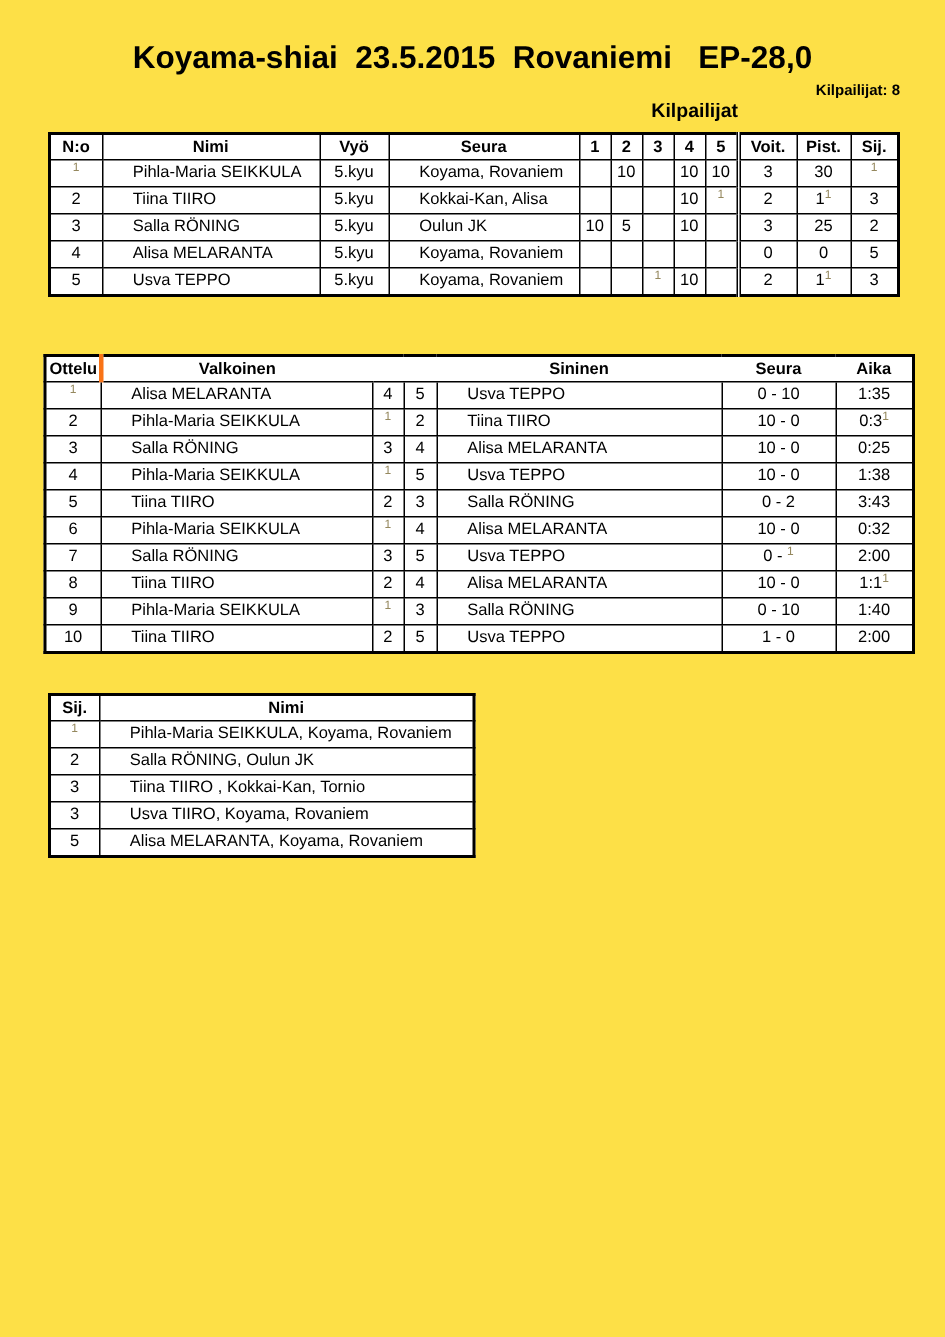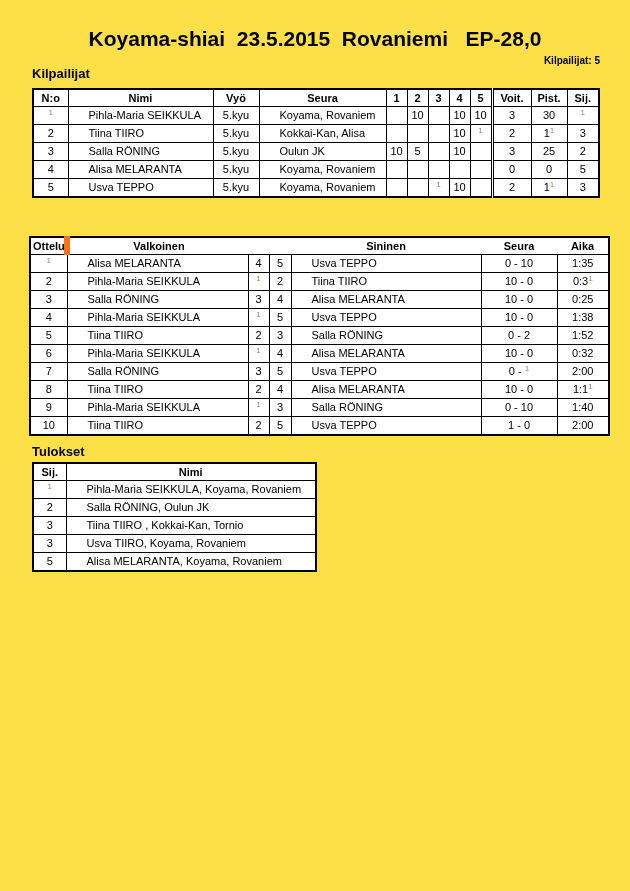--- a/index.html
+++ b/index.html
@@ -14,21 +14,21 @@
   .title{
     position:absolute;top:27px;left:0;width:630px;
     text-align:center;font-size:21px;font-weight:bold;
     white-space:pre;letter-spacing:0;
   }
   .count{
     position:absolute;top:55px;right:30px;
     font-size:10px;font-weight:bold;
   }
   .section-heading{
-    position:absolute;text-align:left;
+    position:absolute;text-align:right;
     font-size:13px;font-weight:bold;
   }
   #h-kilpailijat{top:66px;left:32px;width:460px;}
   #h-ottelut{top:216px;left:29px;width:520px;}
   #h-tulokset{top:444px;left:32px;width:286px;}
 
   table{border-collapse:collapse;table-layout:fixed;position:absolute;background:#fff;}
   table, td, th{border:1px solid #000;}
   table{border-width:2px;}
   td,th{
@@ -38,39 +38,39 @@
   }
   th{font-weight:bold;height:16px;}
   .c{text-align:center;}
   .l{text-align:left;padding-left:20px;}
 
   #t-kilpailijat{top:88px;left:32px;width:566px;}
   #t-kilpailijat td.dbl, #t-kilpailijat th.dbl{border-left:3px double #000;}
 
   #t-ottelut{top:236px;left:29px;width:579px;}
   #t-ottelut th{border-left:none;border-right:none;}
-  #t-ottelut th.bR{border-right:6px solid #f97316;}
+  #t-ottelut th.bR{border-right:3px solid #f97316;}
 
   #t-tulokset{top:462px;left:32px;width:283px;}
 
   
   .sup1{
     display:inline-block;
     font-size:8px;
     color:#95885e;
     transform:translateY(-4px);
   }
 </style>
 </head>
 <body>
 
 <div class="page">
 
   <div class="title">Koyama-shiai  23.5.2015  Rovaniemi   EP-28,0</div>
-  <div class="count">Kilpailijat: 5</div>
+  <div class="count">Kilpailijat: 8</div>
 
   <div class="section-heading" id="h-kilpailijat">Kilpailijat</div>
 
   <table id="t-kilpailijat">
     <colgroup>
       <col style="width:35px">
         <col style="width:145px">
         <col style="width:46px">
         <col style="width:127px">
       <col style="width:21px">
@@ -227,21 +227,21 @@
       <td class="c oneify">10 - 0</td>
       <td class="c oneify">1:38</td>
     </tr>
     <tr>
       <td class="c oneify">5</td>
       <td class="l">Tiina TIIRO</td>
       <td class="c oneify">2</td>
       <td class="c oneify">3</td>
       <td class="l">Salla RÖNING</td>
       <td class="c oneify">0 - 2</td>
-      <td class="c oneify">1:52</td>
+      <td class="c oneify">3:43</td>
     </tr>
     <tr>
       <td class="c oneify">6</td>
       <td class="l">Pihla-Maria SEIKKULA</td>
       <td class="c oneify"><span class="sup1">1</span></td>
       <td class="c oneify">4</td>
       <td class="l">Alisa MELARANTA</td>
       <td class="c oneify">10 - 0</td>
       <td class="c oneify">0:32</td>
     </tr>
@@ -277,21 +277,20 @@
       <td class="l">Tiina TIIRO</td>
       <td class="c oneify">2</td>
       <td class="c oneify">5</td>
       <td class="l">Usva TEPPO</td>
       <td class="c oneify">1 - 0</td>
       <td class="c oneify">2:00</td>
     </tr>
   </tbody>
     </table>
 
-  <div class="section-heading" id="h-tulokset">Tulokset</div>
 
   <table id="t-tulokset">
     <colgroup>
         <col style="width:33px">
         <col style="width:250px">
       </colgroup>
     <tbody>
         <tr>
       <th>Sij.</th>
       <th>Nimi</th>

